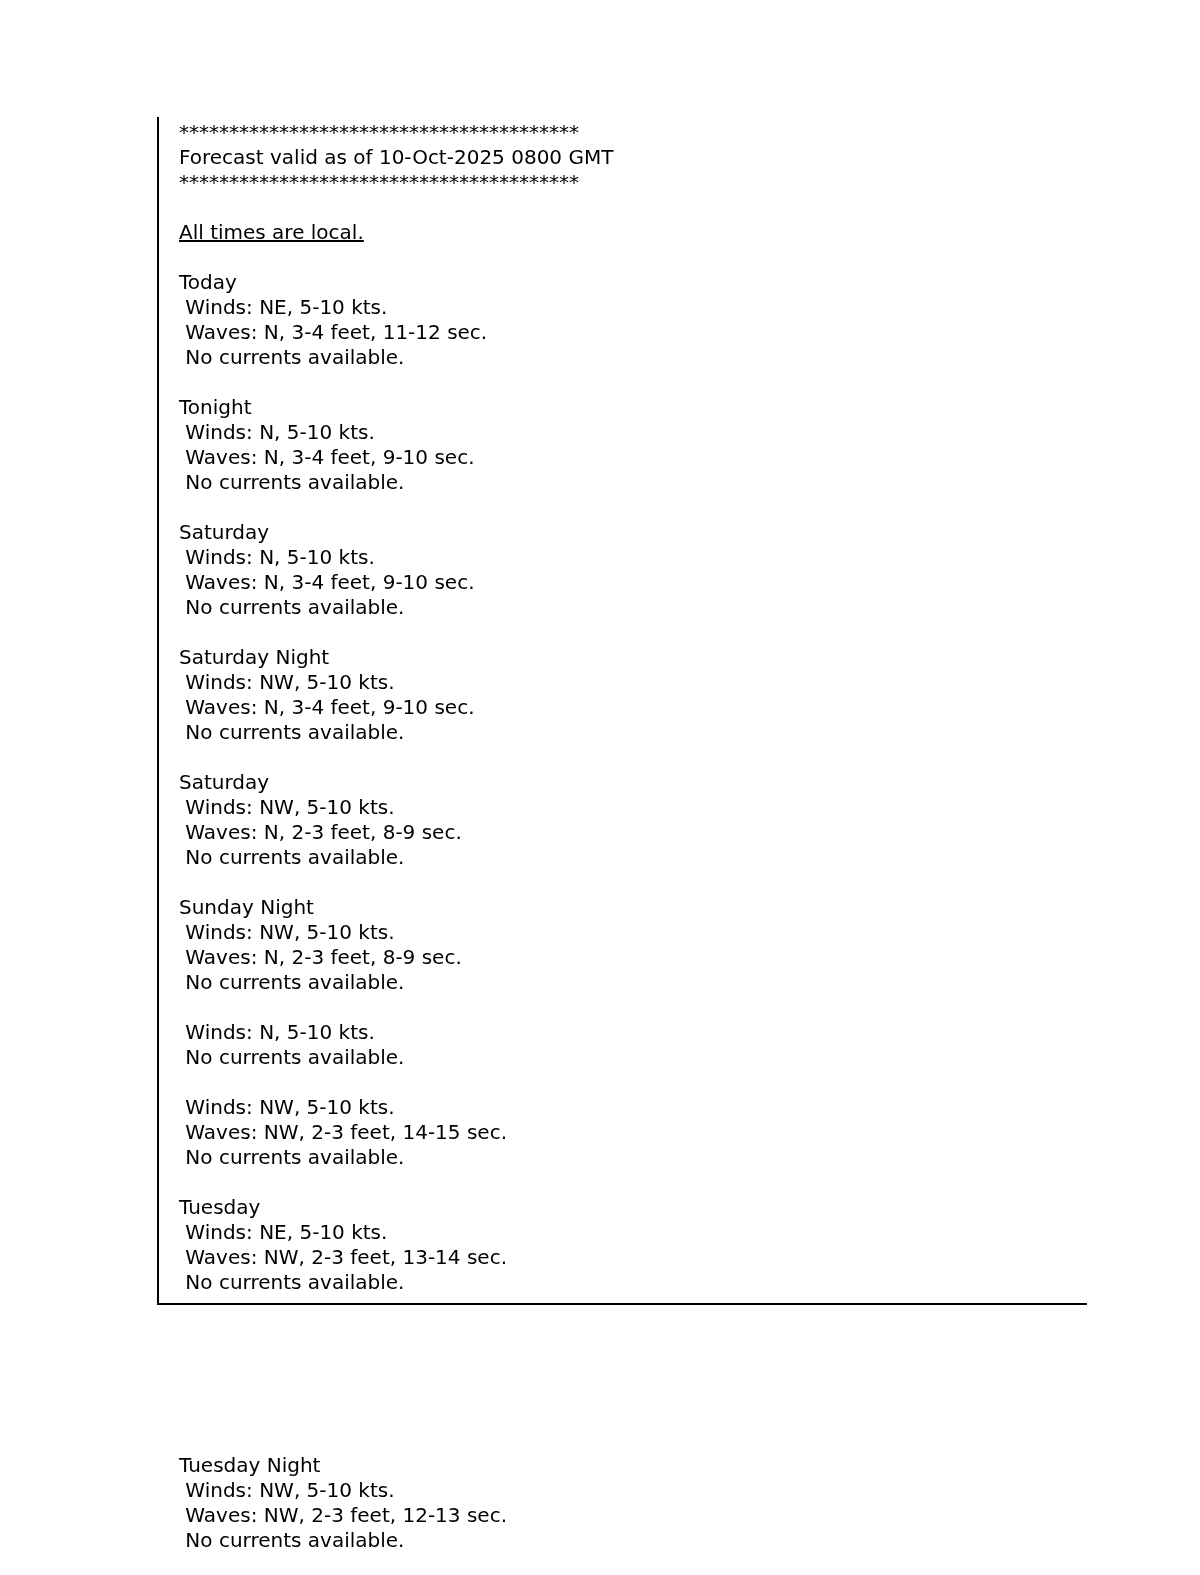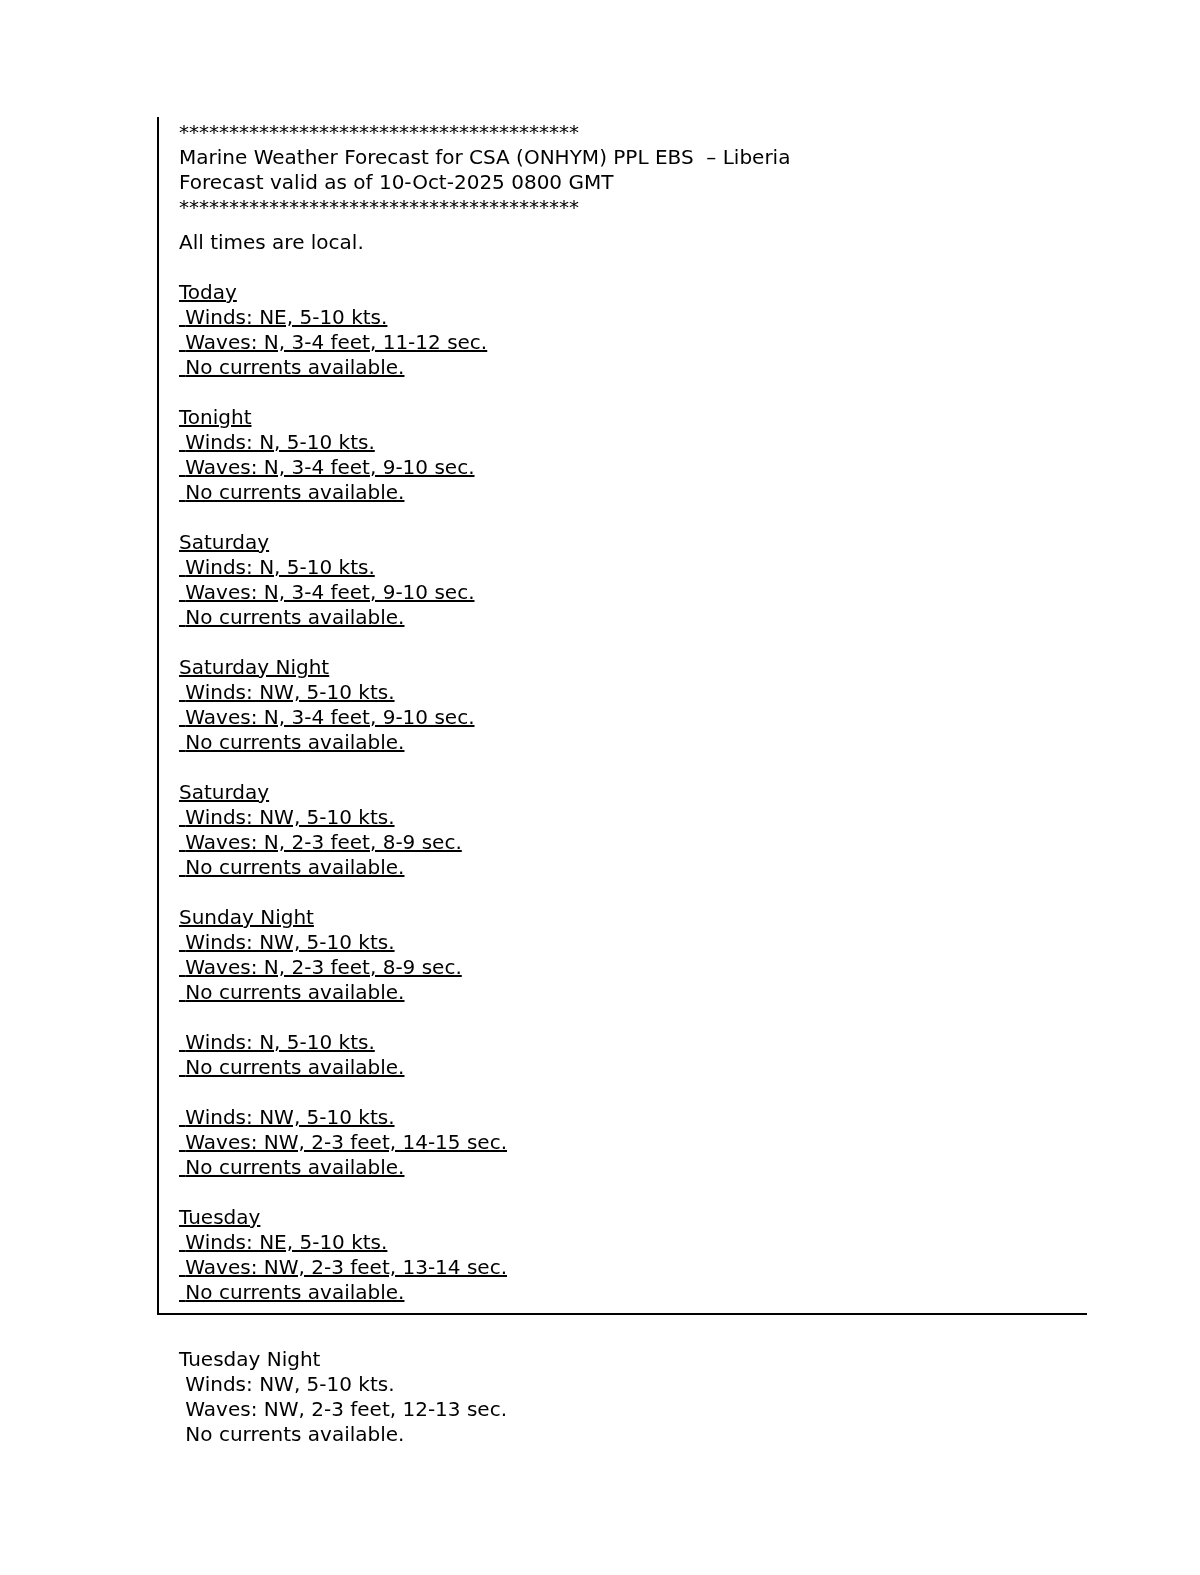--- a/index.html
+++ b/index.html
@@ -24,39 +24,38 @@
     position: absolute;
     left: 157px;
     top: 117px;
     width: 930px;
     box-sizing: border-box;
     border-left: 2px solid #000000;
     border-bottom: 2px solid #000000;
     padding: 3px 0 8px 20px;
   }
   .spaced-top {
-    margin-top: 10px;
+    margin-top: 25px;
+    text-decoration: underline;
   }
   .section {
     margin-top: 25px;
-    text-decoration: underline;
   }
   .after-box {
     position: absolute;
     left: 179px;
-    top: 1347px;
+    top: 1453px;
   }
 </style>
 </head>
 <body>
 
 <div class="boxed">
 
   <div class="line">****************************************</div>
-  <div class="line">Marine Weather Forecast for CSA (ONHYM) PPL EBS  – Liberia</div>
   <div class="line">Forecast valid as of 10-Oct-2025 0800 GMT</div>
   <div class="line">****************************************</div>
 
   <div class="line spaced-top">All times are local.</div>
 
   <div class="section">
     <div class="line">Today</div>
     <div class="line"> Winds: NE, 5-10 kts.</div>
     <div class="line"> Waves: N, 3-4 feet, 11-12 sec.</div>
     <div class="line"> No currents available.</div>

